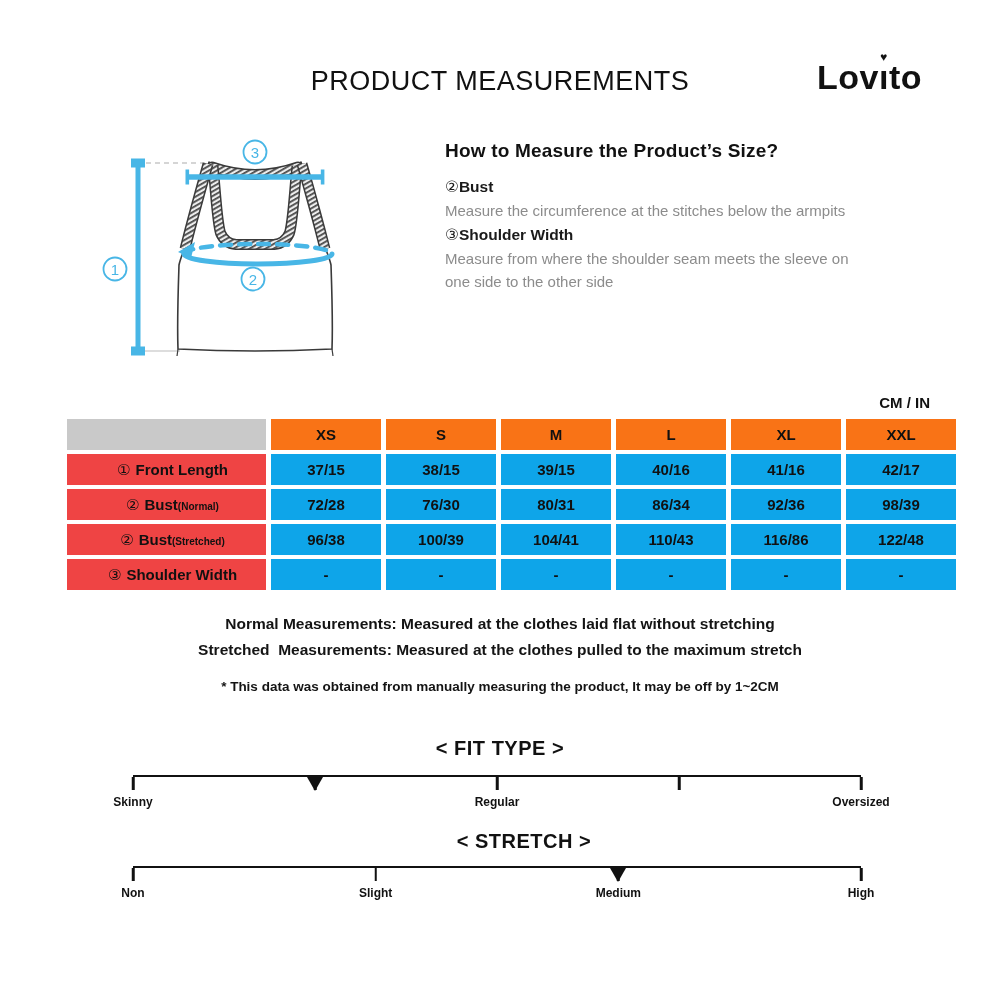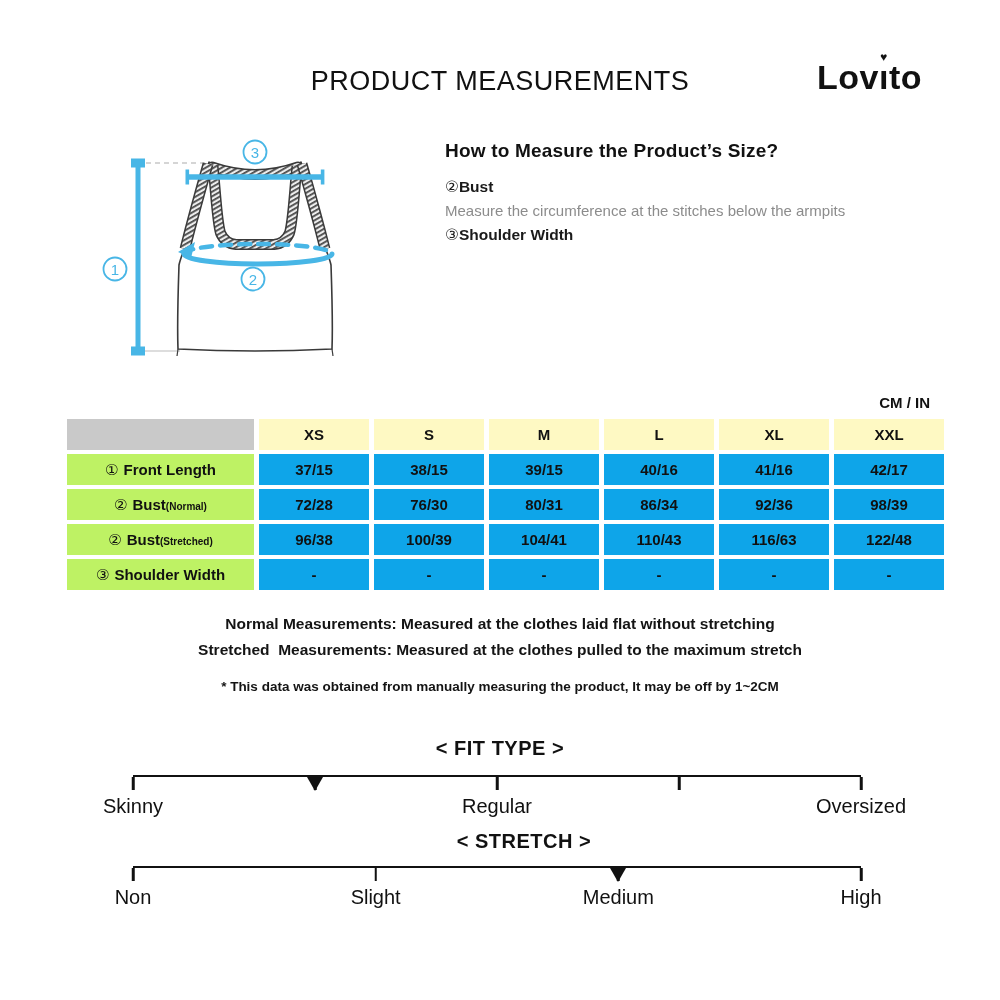--- a/index.html
+++ b/index.html
@@ -23,23 +23,23 @@
   .hdesc{font-size:15px;font-weight:400;line-height:23.3px;color:#8c8c8c;}
   .circ{font-family:"DejaVu Sans",sans-serif;font-weight:400;}
 
   
   .units{position:absolute;right:70px;top:394px;font-size:15px;font-weight:800;}
 
   
   table.meas{position:absolute;left:62px;top:415px;border-collapse:separate;border-spacing:5px 4px;
              table-layout:fixed;}
   table.meas td{height:29px;text-align:center;vertical-align:middle;font-size:15px;}
-  td.head{background:#fef9c3;font-weight:700;height:26px;width:108px;}
+  td.head{background:#f97316;font-weight:700;height:26px;width:108px;}
   td.corner{background:#c9c9c9;width:185px;height:26px;}
-  td.rowlabel{background:#bef264;text-align:left;padding-left:1px;font-weight:700;width:185px;
+  td.rowlabel{background:#ef4444;text-align:left;padding-left:13px;font-weight:700;width:185px;
               white-space:nowrap;}
   td.rowlabel .circ{margin-right:5px;font-size:15px;}
   td.rowlabel .suffix{font-size:10px;font-weight:700;}
   td.val{background:#0ea5e9;font-weight:700;width:108px;}
 
   
   .notes{position:absolute;left:0;right:0;top:611px;text-align:center;font-size:15.5px;
          font-weight:700;line-height:25.5px;color:#141414;white-space:pre-wrap;}
   .footnote{position:absolute;left:0;right:0;top:679px;text-align:center;font-size:13.5px;
             font-weight:700;color:#141414;}
@@ -47,21 +47,21 @@
   
   .scale-title{position:absolute;left:0;right:0;text-align:center;font-size:20px;font-weight:800;
                letter-spacing:.5px;}
   .scale{position:absolute;left:133px;width:728px;}
   .track{position:relative;height:15px;border-top:2.5px solid #111;}
   .tick{position:absolute;top:0;width:2.5px;height:13px;background:#111;transform:translateX(-50%);}
   .marker{position:absolute;top:0;width:0;height:0;transform:translateX(-50%);
           border-left:8px solid transparent;border-right:8px solid transparent;
           border-top:14px solid #111;}
   .slabels{position:relative;height:22px;margin-top:3px;}
-  .slabel{position:absolute;transform:translateX(-50%);font-size:20px;font-weight:400;
+  .slabel{position:absolute;transform:translateX(-50%);font-size:12px;font-weight:700;
           white-space:nowrap;color:#111;}
 </style>
 </head>
 <body>
 
 <div class="page">
 
   <div class="title">PRODUCT MEASUREMENTS</div>
   <div class="brand"><span>Lov</span><span class="iwrap"><span>ı</span><span class="heart">♥</span></span><span>to</span></div>
 
@@ -120,20 +120,21 @@
   </div>
 
   <div class="howto">
     <h2>How to Measure the Product’s Size?</h2>
     <div>
       <div class="hlabel"><span class="circ">②</span><span>Bust</span></div>
       <div class="hdesc">Measure the circumference at the stitches below the armpits</div>
     </div>
     <div>
       <div class="hlabel"><span class="circ">③</span><span>Shoulder Width</span></div>
+      <div class="hdesc">Measure from where the shoulder seam meets the sleeve on one side to the other side</div>
     </div>
   </div>
 
   <div class="units">CM / IN</div>
 
   <table class="meas">
     <tbody>
         <tr>
       <td class="corner"></td>
       <td class="head">XS</td>
@@ -160,21 +161,21 @@
       <td class="val">86/34</td>
       <td class="val">92/36</td>
       <td class="val">98/39</td>
     </tr>
     <tr>
       <td class="rowlabel"><span class="circ">②</span><span>Bust</span><span class="suffix">(Stretched)</span></td>
       <td class="val">96/38</td>
       <td class="val">100/39</td>
       <td class="val">104/41</td>
       <td class="val">110/43</td>
-      <td class="val">116/63</td>
+      <td class="val">116/86</td>
       <td class="val">122/48</td>
     </tr>
     <tr>
       <td class="rowlabel"><span class="circ">③</span><span>Shoulder Width</span><span class="suffix"></span></td>
       <td class="val">-</td>
       <td class="val">-</td>
       <td class="val">-</td>
       <td class="val">-</td>
       <td class="val">-</td>
       <td class="val">-</td>

